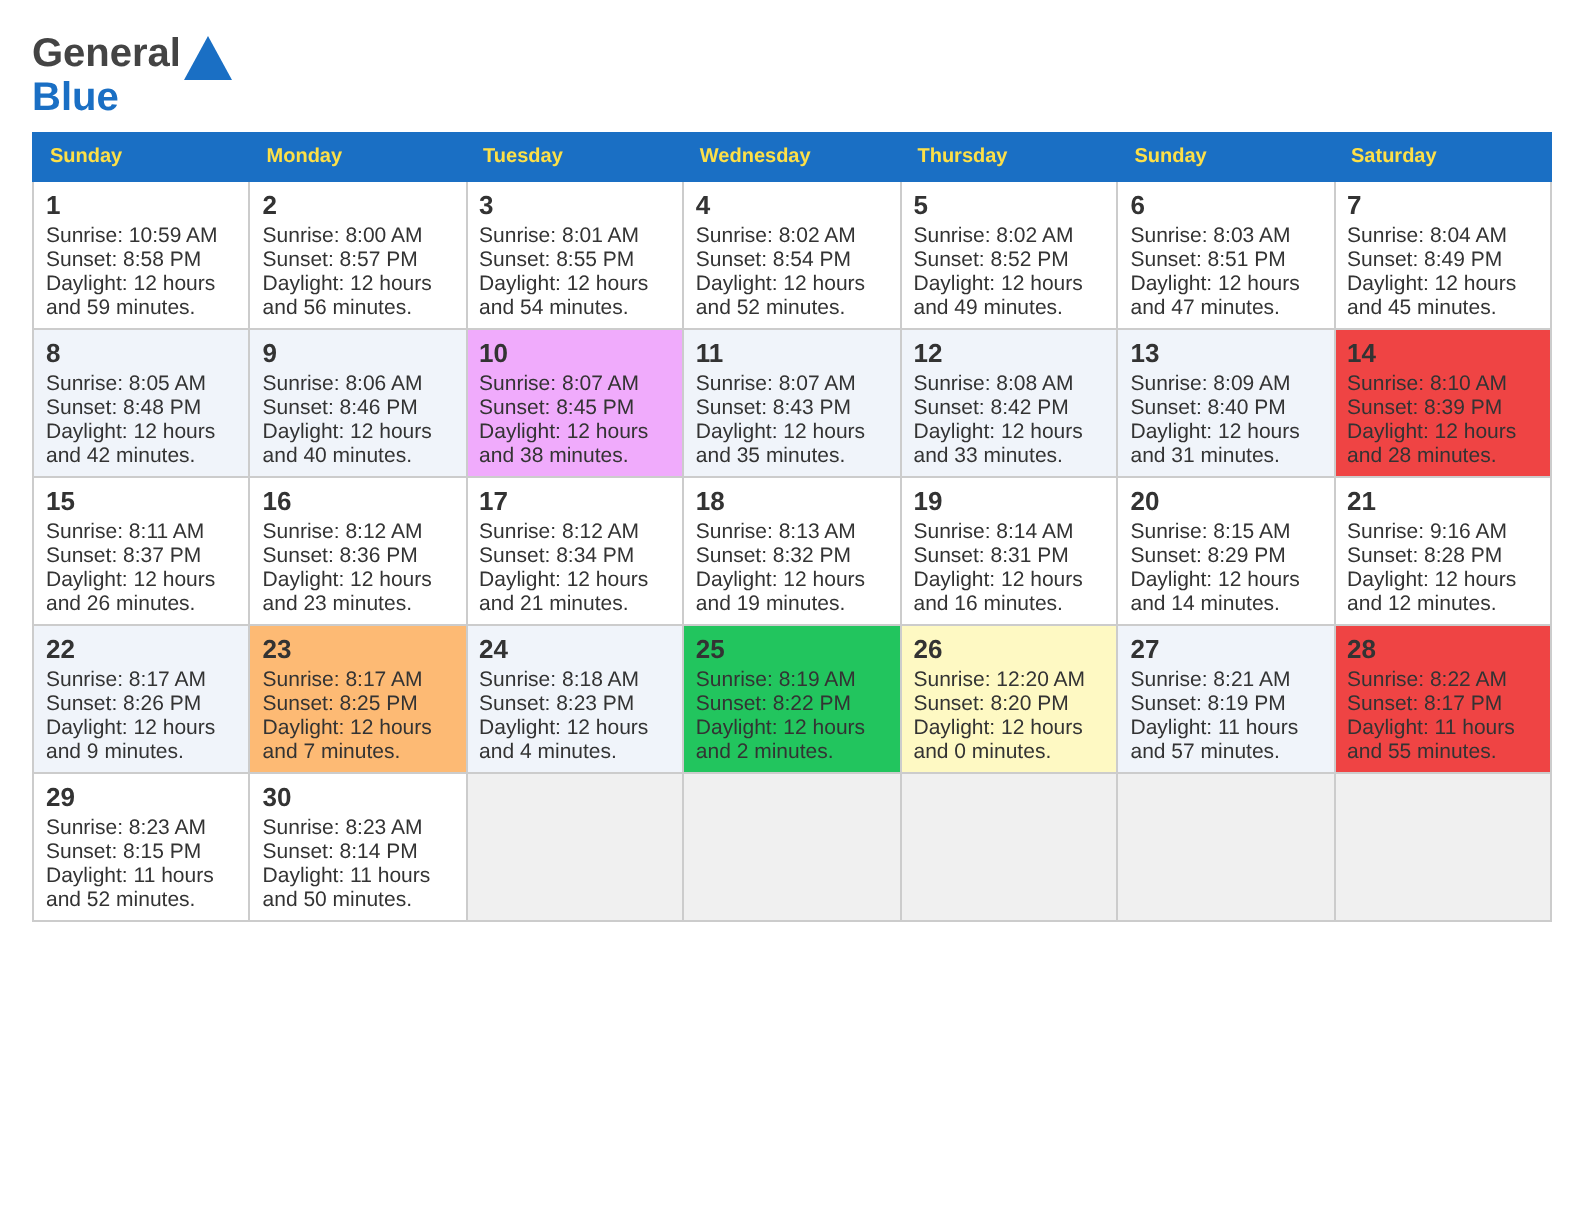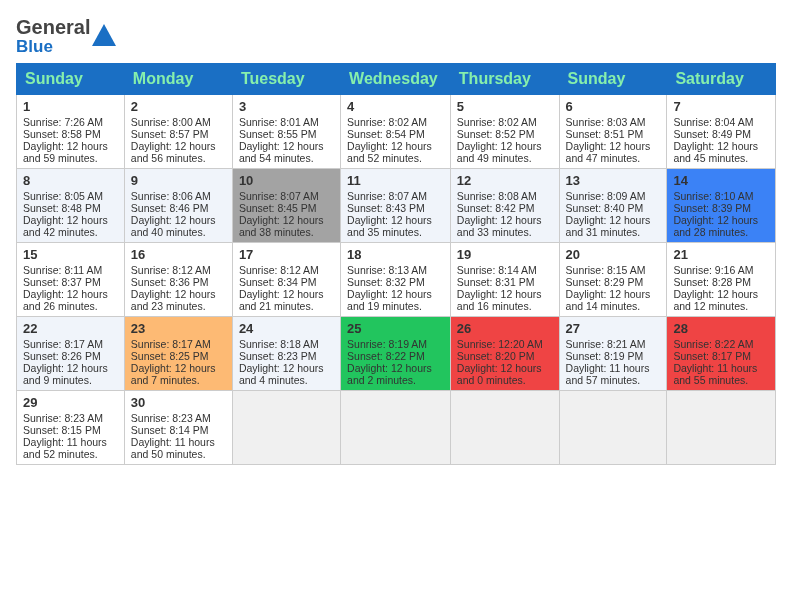--- a/index.html
+++ b/index.html
@@ -24,24 +24,24 @@
     .title-area {
       text-align: right;
     }
     .calendar {
       width: 100%;
       border-collapse: collapse;
       margin-top: 6px;
     }
     .calendar th {
       background: #1a6fc4;
-      color: #86efac;
+      color: #fde047;
       text-align: left;
       padding: 6px 8px;
-      font-size: 16px;
+      font-size: 10px;
       font-weight: bold;
       border: 1px solid #1a6fc4;
     }
     .calendar td {
       vertical-align: top;
       border: 1px solid #ccc;
       padding: 4px 6px;
       width: 110px;
       min-height: 80px;
       font-size: 10.5px;
@@ -59,24 +59,24 @@
     }
     .empty-cell {
       background: #f0f0f0 !important;
     }
   </style>
 </head>
 <body>
 
 <div class="header-area">
   <div class="logo">
-    <div style="display:flex; align-items:center; gap:0;">
+    <div style="display:flex; gap:0;">
       <div style="display:flex; flex-direction:column; align-items:flex-start;">
         <span style="font-size:20px; font-weight:bold; color:#444; line-height:1.1;">General</span>
-        <span style="font-size:17px; font-weight:bold; color:#1a6fc4; line-height:1.1;">Blue</span>
+        <span style="font-size:20px; font-weight:bold; color:#1a6fc4; line-height:1.1;">Blue</span>
       </div>
       <svg width="28" height="28" viewBox="0 0 28 28">
         <polygon points="14,2 26,24 2,24" fill="#1a6fc4"></polygon>
       </svg>
     </div>
   </div>
   <div class="title-area">
     <div style="font-size:34px; font-weight:bold; color:#333;"></div>
     <div style="font-size:14px; color:#333;"></div>
   </div>
@@ -91,21 +91,21 @@
         <th>Wednesday</th>
         <th>Thursday</th>
         <th>Sunday</th>
         <th>Saturday</th>
       </tr>
   </thead>
   <tbody id="calendar-body">
   <tr>
         <td>
           <span class="day-num">1</span>
-          <div>Sunrise: 7:26 AM</div>
+          <div>Sunrise: 10:59 AM</div>
           <div>Sunset: 8:58 PM</div>
           <div>Daylight: 12 hours and 59 minutes.</div>
         </td>
         <td>
           <span class="day-num">2</span>
           <div>Sunrise: 8:00 AM</div>
           <div>Sunset: 8:57 PM</div>
           <div>Daylight: 12 hours and 56 minutes.</div>
         </td>
         <td>
@@ -145,21 +145,21 @@
           <div>Sunrise: 8:05 AM</div>
           <div>Sunset: 8:48 PM</div>
           <div>Daylight: 12 hours and 42 minutes.</div>
         </td>
         <td style="background: rgb(240, 244, 250);">
           <span class="day-num">9</span>
           <div>Sunrise: 8:06 AM</div>
           <div>Sunset: 8:46 PM</div>
           <div>Daylight: 12 hours and 40 minutes.</div>
         </td>
-        <td style="background: #a3a3a3;">
+        <td style="background: #f0abfc;">
           <span class="day-num">10</span>
           <div>Sunrise: 8:07 AM</div>
           <div>Sunset: 8:45 PM</div>
           <div>Daylight: 12 hours and 38 minutes.</div>
         </td>
         <td style="background: rgb(240, 244, 250);">
           <span class="day-num">11</span>
           <div>Sunrise: 8:07 AM</div>
           <div>Sunset: 8:43 PM</div>
           <div>Daylight: 12 hours and 35 minutes.</div>
@@ -169,21 +169,21 @@
           <div>Sunrise: 8:08 AM</div>
           <div>Sunset: 8:42 PM</div>
           <div>Daylight: 12 hours and 33 minutes.</div>
         </td>
         <td style="background: rgb(240, 244, 250);">
           <span class="day-num">13</span>
           <div>Sunrise: 8:09 AM</div>
           <div>Sunset: 8:40 PM</div>
           <div>Daylight: 12 hours and 31 minutes.</div>
         </td>
-        <td style="background: #3b82f6;">
+        <td style="background: #ef4444;">
           <span class="day-num">14</span>
           <div>Sunrise: 8:10 AM</div>
           <div>Sunset: 8:39 PM</div>
           <div>Daylight: 12 hours and 28 minutes.</div>
         </td>
       </tr>
       <tr>
         <td>
           <span class="day-num">15</span>
           <div>Sunrise: 8:11 AM</div>
@@ -245,21 +245,21 @@
           <div>Sunrise: 8:18 AM</div>
           <div>Sunset: 8:23 PM</div>
           <div>Daylight: 12 hours and 4 minutes.</div>
         </td>
         <td style="background: #22c55e;">
           <span class="day-num">25</span>
           <div>Sunrise: 8:19 AM</div>
           <div>Sunset: 8:22 PM</div>
           <div>Daylight: 12 hours and 2 minutes.</div>
         </td>
-        <td style="background: #ef4444;">
+        <td style="background: #fef9c3;">
           <span class="day-num">26</span>
           <div>Sunrise: 12:20 AM</div>
           <div>Sunset: 8:20 PM</div>
           <div>Daylight: 12 hours and 0 minutes.</div>
         </td>
         <td style="background: rgb(240, 244, 250);">
           <span class="day-num">27</span>
           <div>Sunrise: 8:21 AM</div>
           <div>Sunset: 8:19 PM</div>
           <div>Daylight: 11 hours and 57 minutes.</div>

